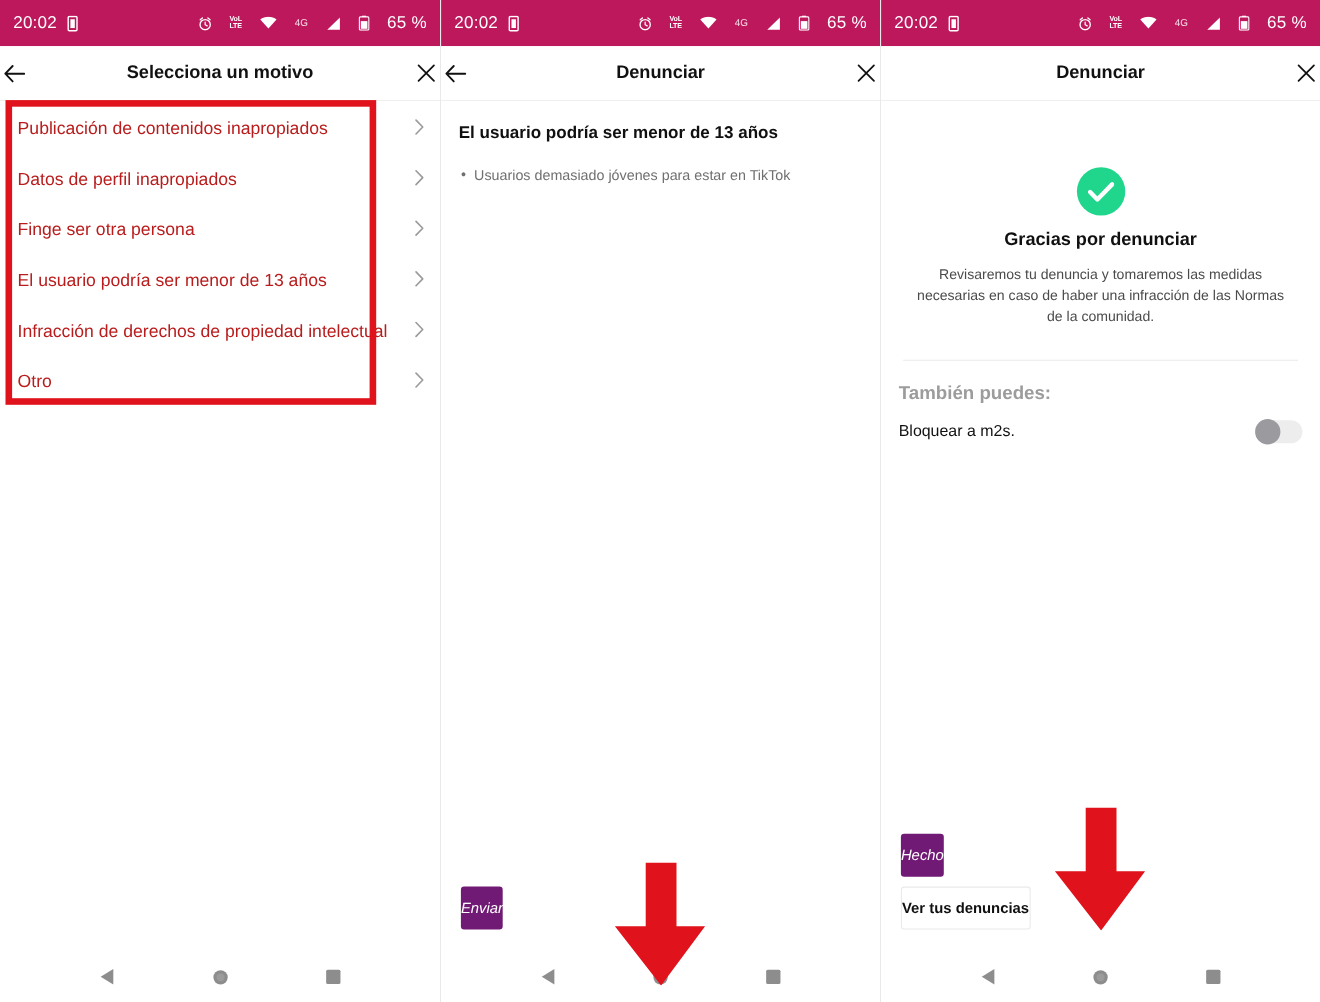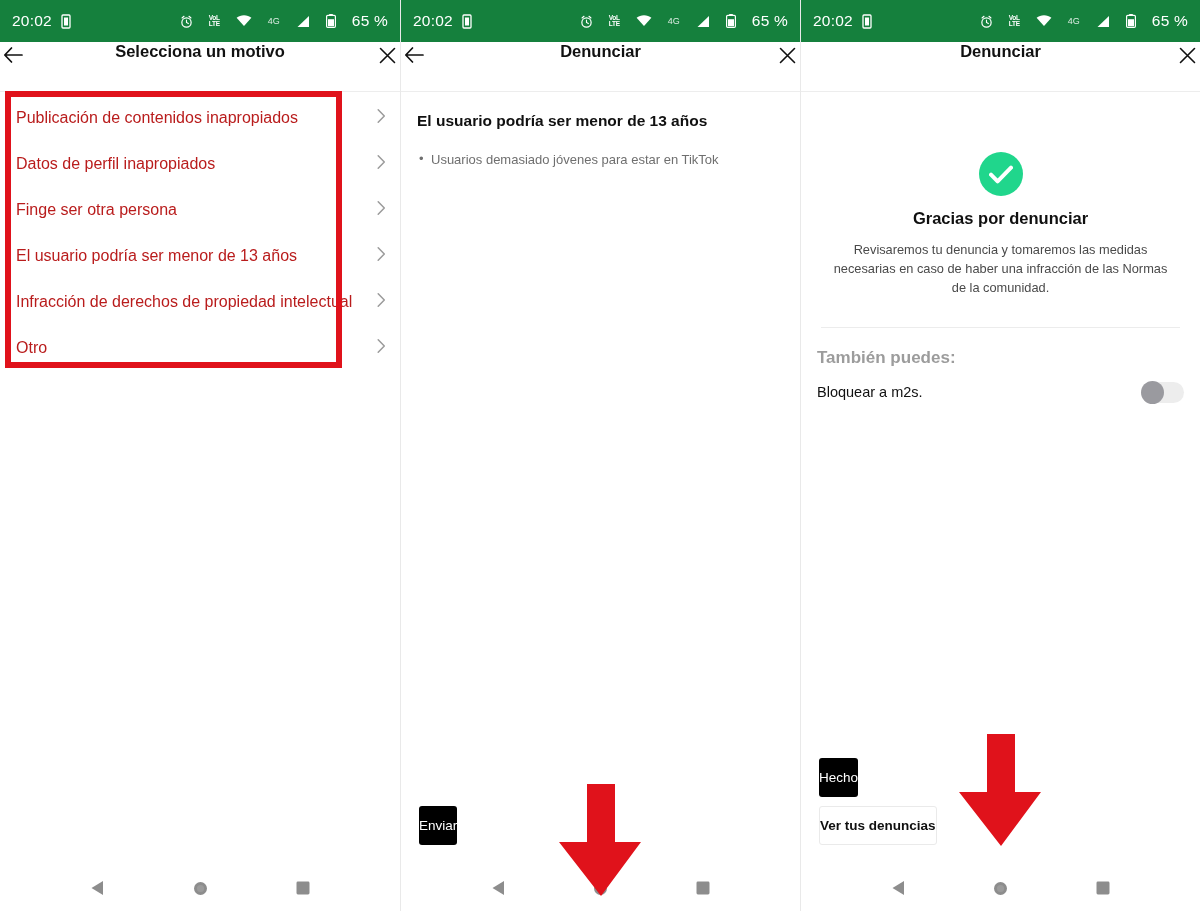--- a/index.html
+++ b/index.html
@@ -16,40 +16,40 @@
     width: 400px; height: 911px;
     background: #ffffff;
     display: flex; flex-direction: column;
     overflow: hidden;
   }
   .panel + .panel { border-left: 1px solid #e9e9e9; }
 
   
   .statusbar {
     height: 42px; flex: 0 0 42px;
-    background: #15803d;
+    background: #be185d;
     color: #ffffff;
     display: flex; align-items: center;
     padding: 0 12px;
     font-size: 15px;
   }
   .sb-left { display: flex; align-items: center; gap: 7px; }
   .sb-time { font-size: 15.5px; letter-spacing: .2px; }
   .sb-right { margin-left: auto; display: flex; align-items: center; gap: 16px; }
   .sb-ico { display: inline-flex; align-items: center; justify-content: center; }
   .sb-batt-txt { font-size: 15.5px; letter-spacing: .2px; }
   .volte { font-size: 6.5px; line-height: 6.5px; font-weight: bold; text-align: center; letter-spacing: -.2px; }
   .fourg { font-size: 9px; opacity: .85; }
 
   
   .appbar {
     position: relative;
     height: 49px; flex: 0 0 49px;
     background: #ffffff;
-    display: flex; 
+    display: flex; align-items: center;
     padding: 0 0;
   }
   .appbar-title {
     position: absolute; left: 0; right: 0; text-align: center;
     font-size: 16.5px; font-weight: bold; color: #111111;
     pointer-events: none;
   }
   .icon-btn {
     width: 26px; height: 26px;
     display: flex; align-items: center; justify-content: center;
@@ -137,21 +137,21 @@
   }
 
   
   .actions { position: absolute; left: 0; right: 0; bottom: 0; padding: 0 18px 20px 18px; }
   .btn {
     display: flex; align-items: center; justify-content: center;
     height: 39px; border-radius: 3px;
     font-size: 13.5px; cursor: pointer; border: none;
     font-family: "Liberation Sans", sans-serif;
   }
-  .btn-primary { background: #000000; color: #ffffff; }
+  .btn-primary { background: #701a75; color: #ffffff; font-style: italic; }
   .btn-secondary { background: #ffffff; color: #101010; border: 1px solid #eaeaea; font-weight: bold; margin-top: 9px; }
   .btn-primary.p3 { margin-bottom: 0; }
 
   
   .arrow { position: absolute; z-index: 6; pointer-events: none; }
 
   
   .navbar {
     height: 46px; flex: 0 0 46px;
     background: #ffffff;

